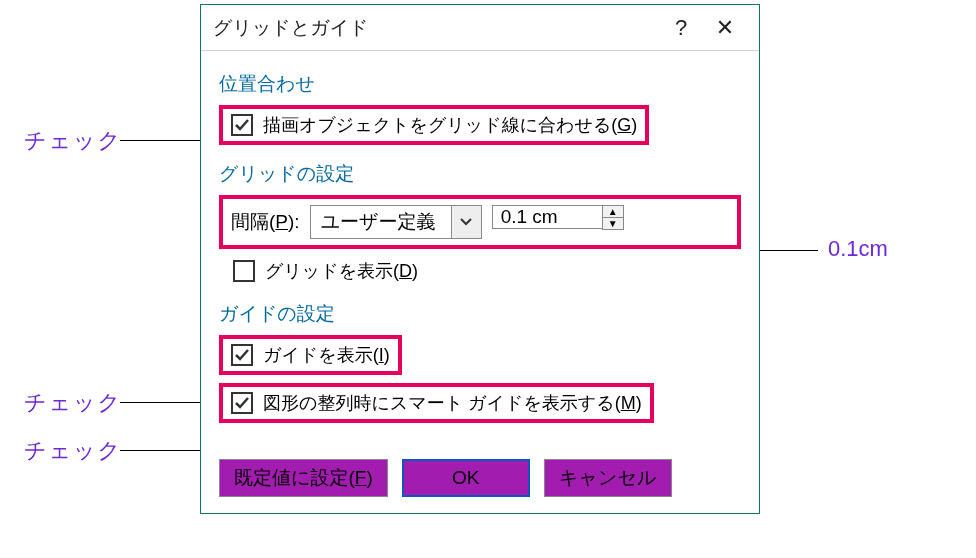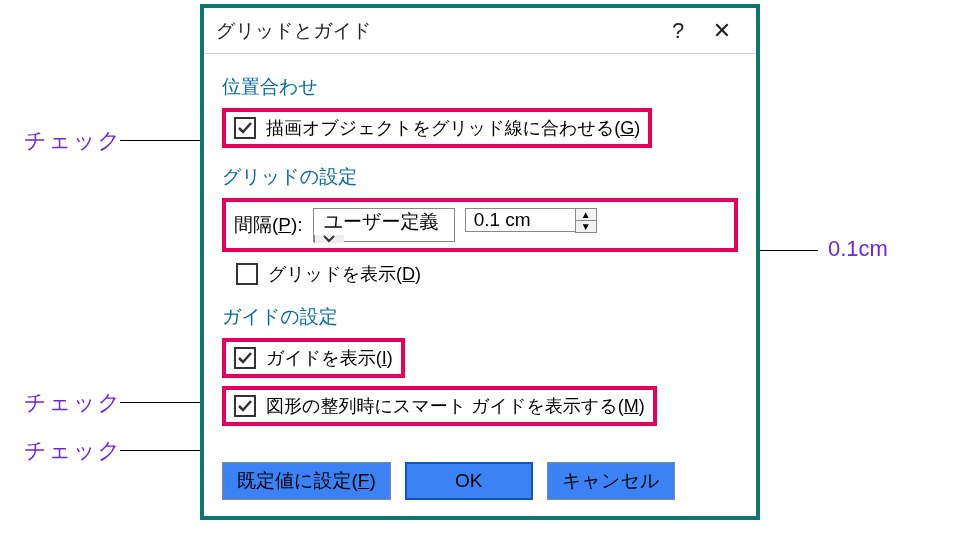--- a/index.html
+++ b/index.html
@@ -17,21 +17,21 @@
     position: relative;
     width: 976px;
     height: 558px;
   }
   .dialog {
     position: absolute;
     left: 200px;
     top: 4px;
     width: 560px;
     background: #ffffff;
-    border: 4px solid #0f766e;
+    border: 1px solid #0f766e;
   }
   .titlebar {
     display: flex;
     align-items: center;
     height: 46px;
     padding: 0 12px;
     border-bottom: 1px solid #d0d0d0;
     background: #ffffff;
   }
   .titlebar .title {
@@ -79,21 +79,20 @@
     align-items: center;
     gap: 10px;
     margin-bottom: 10px;
   }
   .spacing-label { font-size: 19px; }
   .combo {
     display: flex;
     align-items: stretch;
     height: 34px;
     border: 1px solid #888;
-    flex-direction: column;
   }
   .combo .combo-text {
     padding: 0 10px;
     display:flex;
     align-items:center;
     min-width: 140px;
     font-size: 19px;
     background:#fff;
   }
   .combo .combo-btn {
@@ -142,21 +141,21 @@
   .footer {
     display:flex;
     gap:14px;
     padding: 8px 18px 16px 18px;
     justify-content: flex-start;
   }
   .btn {
     height: 38px;
     min-width: 128px;
     border: 1px solid #888;
-    background:#3b82f6;
+    background:#a21caf;
     display:flex;
     align-items:center;
     justify-content:center;
     font-size: 19px;
     padding: 0 14px;
   }
   .btn.primary {
     border: 2px solid #0a57c2;
   }
   .u { text-decoration: underline; }

